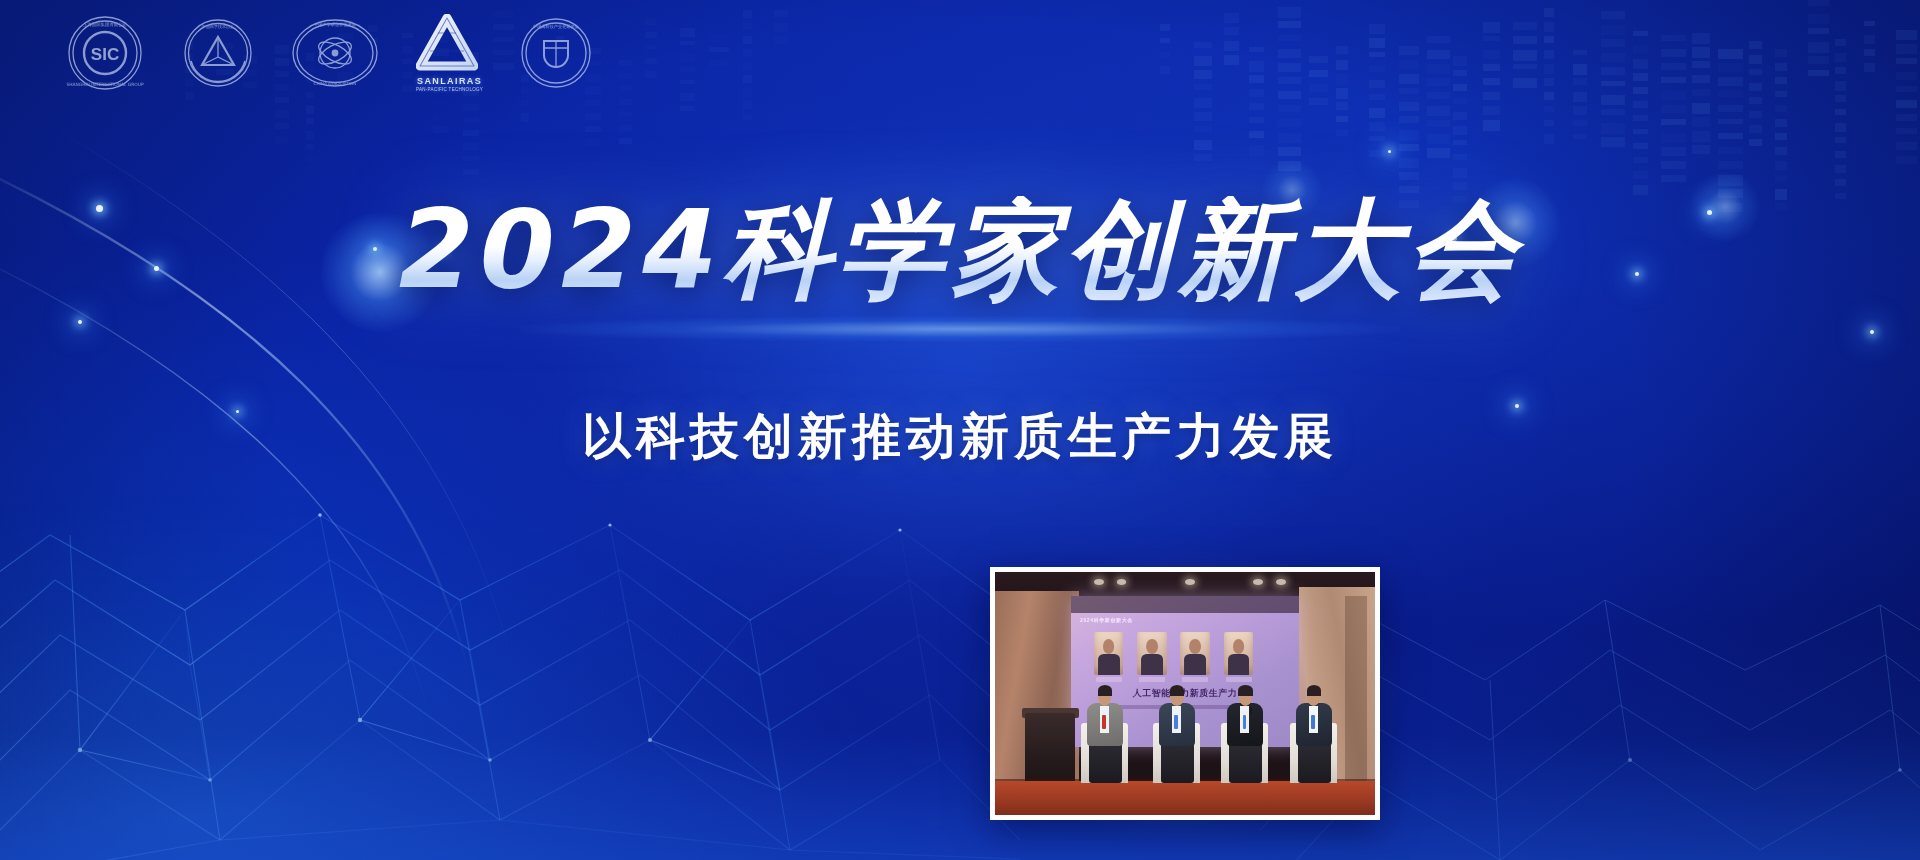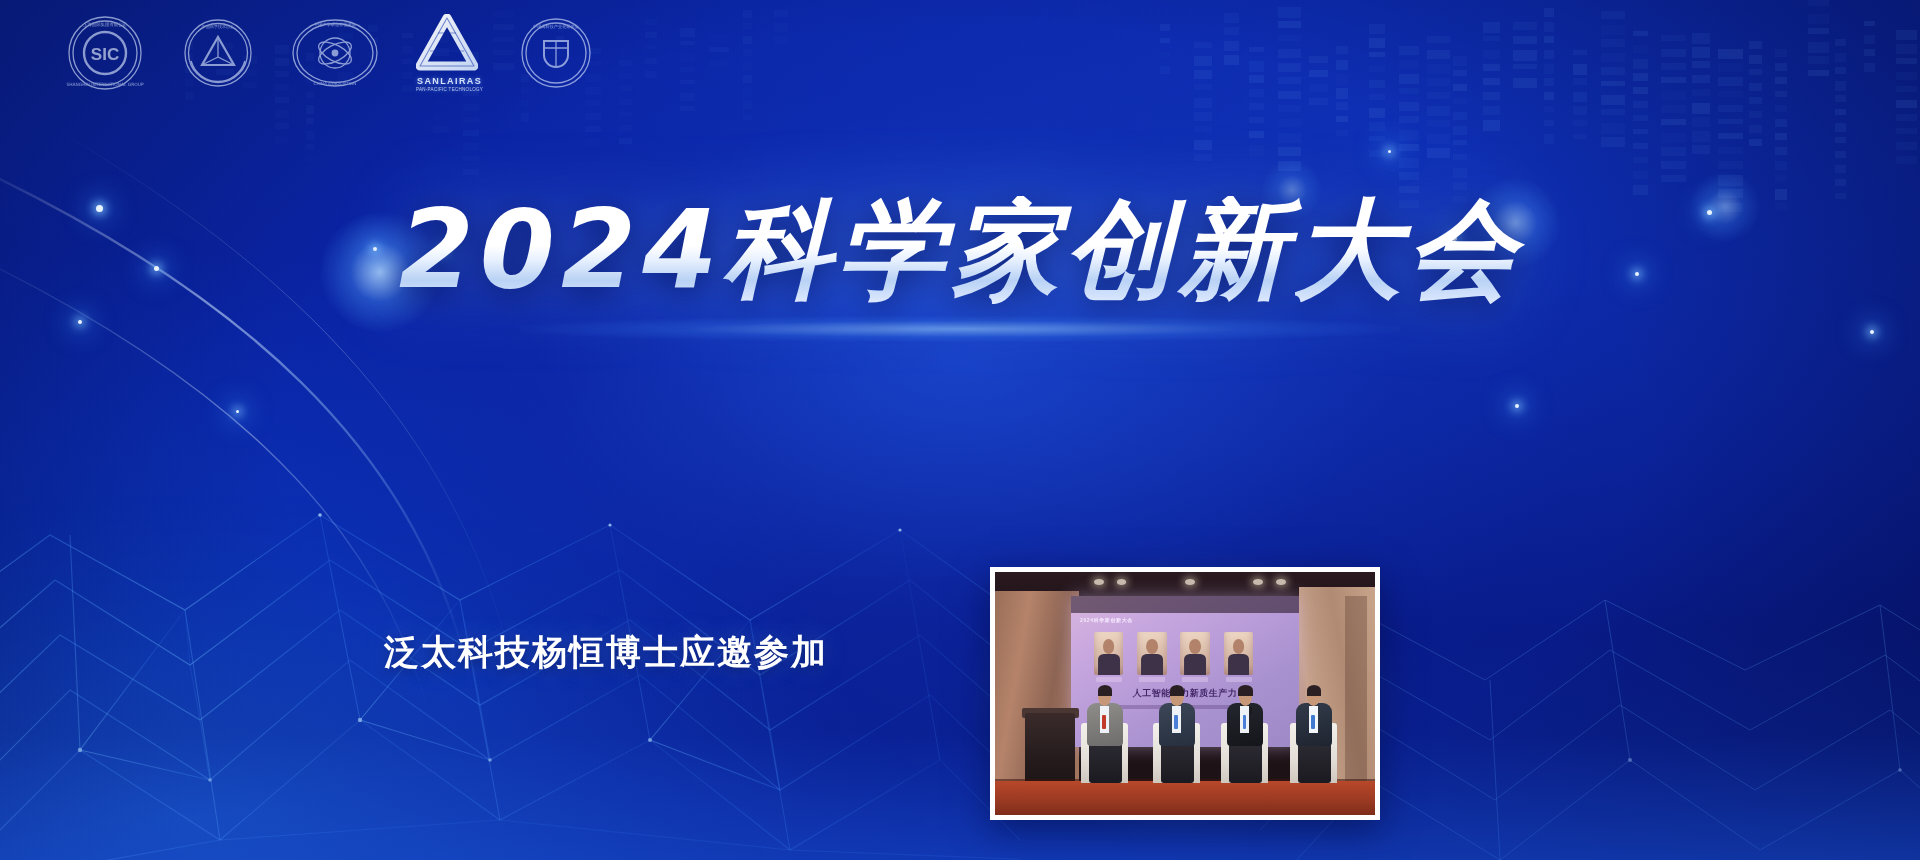--- a/index.html
+++ b/index.html
@@ -688,24 +688,24 @@
         <g fill="#cfe2ff" font-size="4.2" font-family="DejaVu Sans, sans-serif">
           <text x="37" y="12" text-anchor="middle">中国高科技产业化研究会</text>
         </g>
       </svg>
     </div>
 
   </div>
 
   <div id="title-underglow"></div>
   <div id="title">2024科学家创新大会</div>
+  <div id="subtitle">以科技创新推动新质生产力发展</div>
 
 
   <div id="caption">
-    <div>泛太科技杨恒博士应邀参加</div>
   </div>
 
   <div id="photo-glow"></div>
   <div id="photo">
     <div id="photo-inner">
 
       <div class="ph-ceiling"></div>
       <div class="ph-light" style="left:26%;"></div>
       <div class="ph-light" style="left:32%;"></div>
       <div class="ph-light" style="left:50%;"></div>

